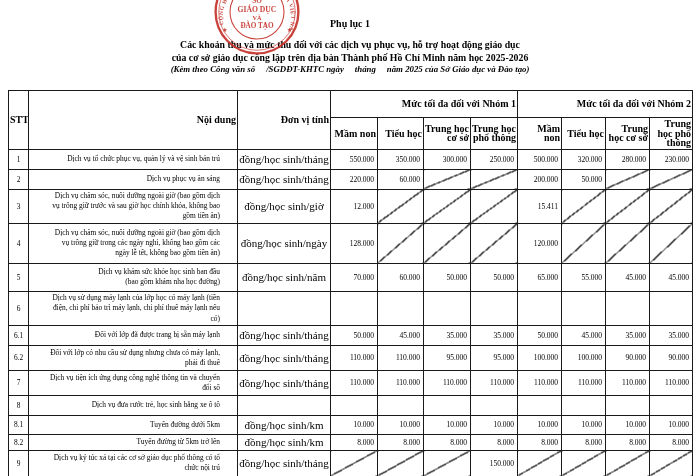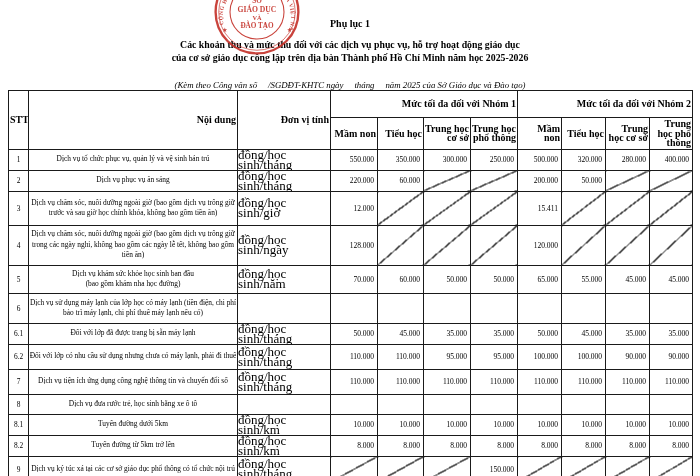--- a/index.html
+++ b/index.html
@@ -7,44 +7,44 @@
   .page {
     position:relative; width:700px; height:476px;
     background:#ffffff; overflow:hidden; color:#000;
   }
   
   .doc-header { position:absolute; top:0; left:0; width:700px; text-align:center; }
   .appendix  { margin-top:18px; font-weight:bold; font-size:10px; line-height:12px; }
   .title-line{ font-weight:bold; font-size:9.8px; line-height:12px; }
   .title-line.first { margin-top:9px; }
   .title-line.second{ margin-top:1px; }
-  .attachment-note  { margin-top:16px; font-style:italic; font-size:8.8px; line-height:11px; }
+  .attachment-note  { margin-top:0; font-style:italic; font-size:8.8px; line-height:11px;font-weight:bold; }
   .stamp { position:absolute; left:212px; top:-33px; width:90px; height:90px; opacity:0.92; }
   .stamp text { font-family:"Liberation Serif","DejaVu Serif",serif; }
   
   table.fee-table {
     position:absolute; top:90px; left:8px; width:684px;
     border-collapse:collapse; table-layout:fixed;
     font-size:7.4px;
   }
   .fee-table th, .fee-table td {
     border:1px solid #1a1a1a; vertical-align:middle;
     overflow:hidden;
   }
   .fee-table { border:1.5px solid #111; }
   .fee-table thead th {
     font-weight:bold; font-size:10px; text-align:right; line-height:9.5px; padding:1px;
   }
   .fee-table thead tr.group-row th { height:27px; }
   .fee-table thead tr.level-row th { height:26px; }
   td.stt  { text-align:center; font-size:7.4px; }
   td.content {
-    text-align:center; padding:1px 0; line-height:10.4px; white-space:pre-line; font-size:7.4px;
-  }
-  td.unit { font-size:13px; line-height:10px; }
+    text-align:right; padding:1px 17px; line-height:10.4px; white-space:pre-line; font-size:7.4px;
+  }
+  td.unit { text-align:center; font-size:11px; line-height:10px; }
   td.num  { text-align:right; padding-right:3px; font-size:7.5px; }
   td.diag {
     background-image:linear-gradient(to bottom right,
       transparent calc(50% - 0.6px),
       #1a1a1a calc(50% - 0.6px),
       #1a1a1a calc(50% + 0.6px),
       transparent calc(50% + 0.6px));
   }
 </style>
 </head>
@@ -113,21 +113,21 @@
           <td class="stt">1</td>
           <td class="content">Dịch vụ tổ chức phục vụ, quản lý và vệ sinh bán trú</td>
           <td class="unit">đồng/học sinh/tháng</td>
           <td class="num">550.000</td>
           <td class="num">350.000</td>
           <td class="num">300.000</td>
           <td class="num">250.000</td>
           <td class="num">500.000</td>
           <td class="num">320.000</td>
           <td class="num">280.000</td>
-          <td class="num">400.000</td>
+          <td class="num">230.000</td>
         </tr>
         <tr style="height: 20px;">
           <td class="stt">2</td>
           <td class="content">Dịch vụ phục vụ ăn sáng</td>
           <td class="unit">đồng/học sinh/tháng</td>
           <td class="num">220.000</td>
           <td class="num">60.000</td>
           <td class="num diag"></td>
           <td class="num diag"></td>
           <td class="num">200.000</td>

